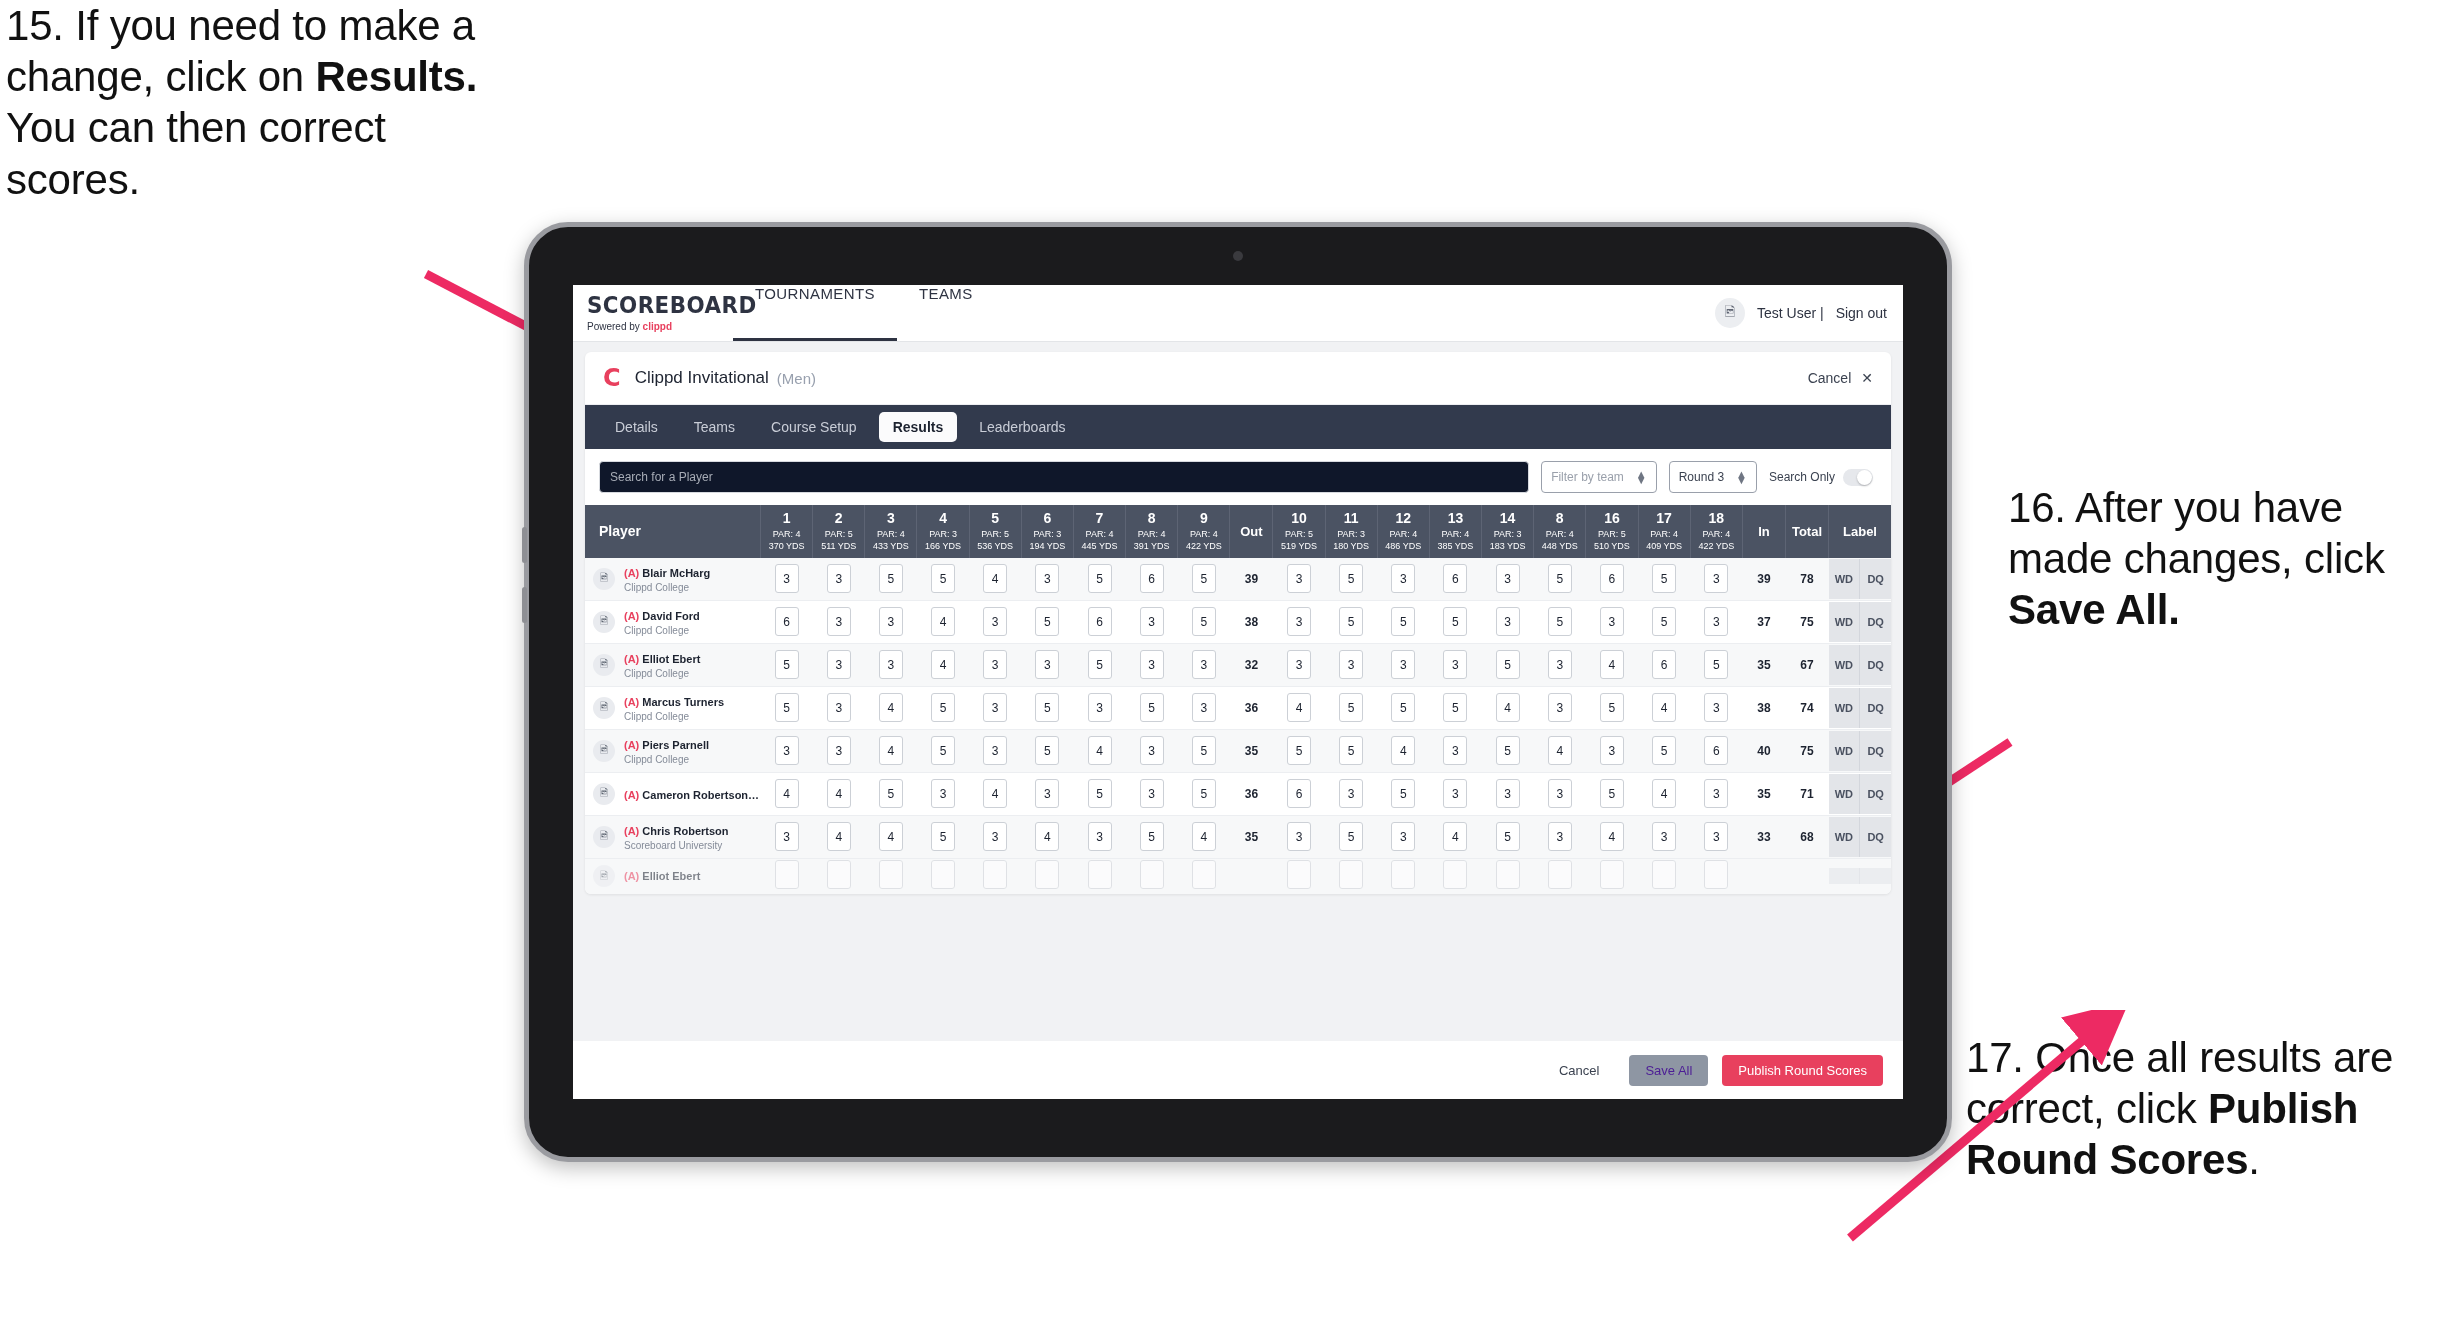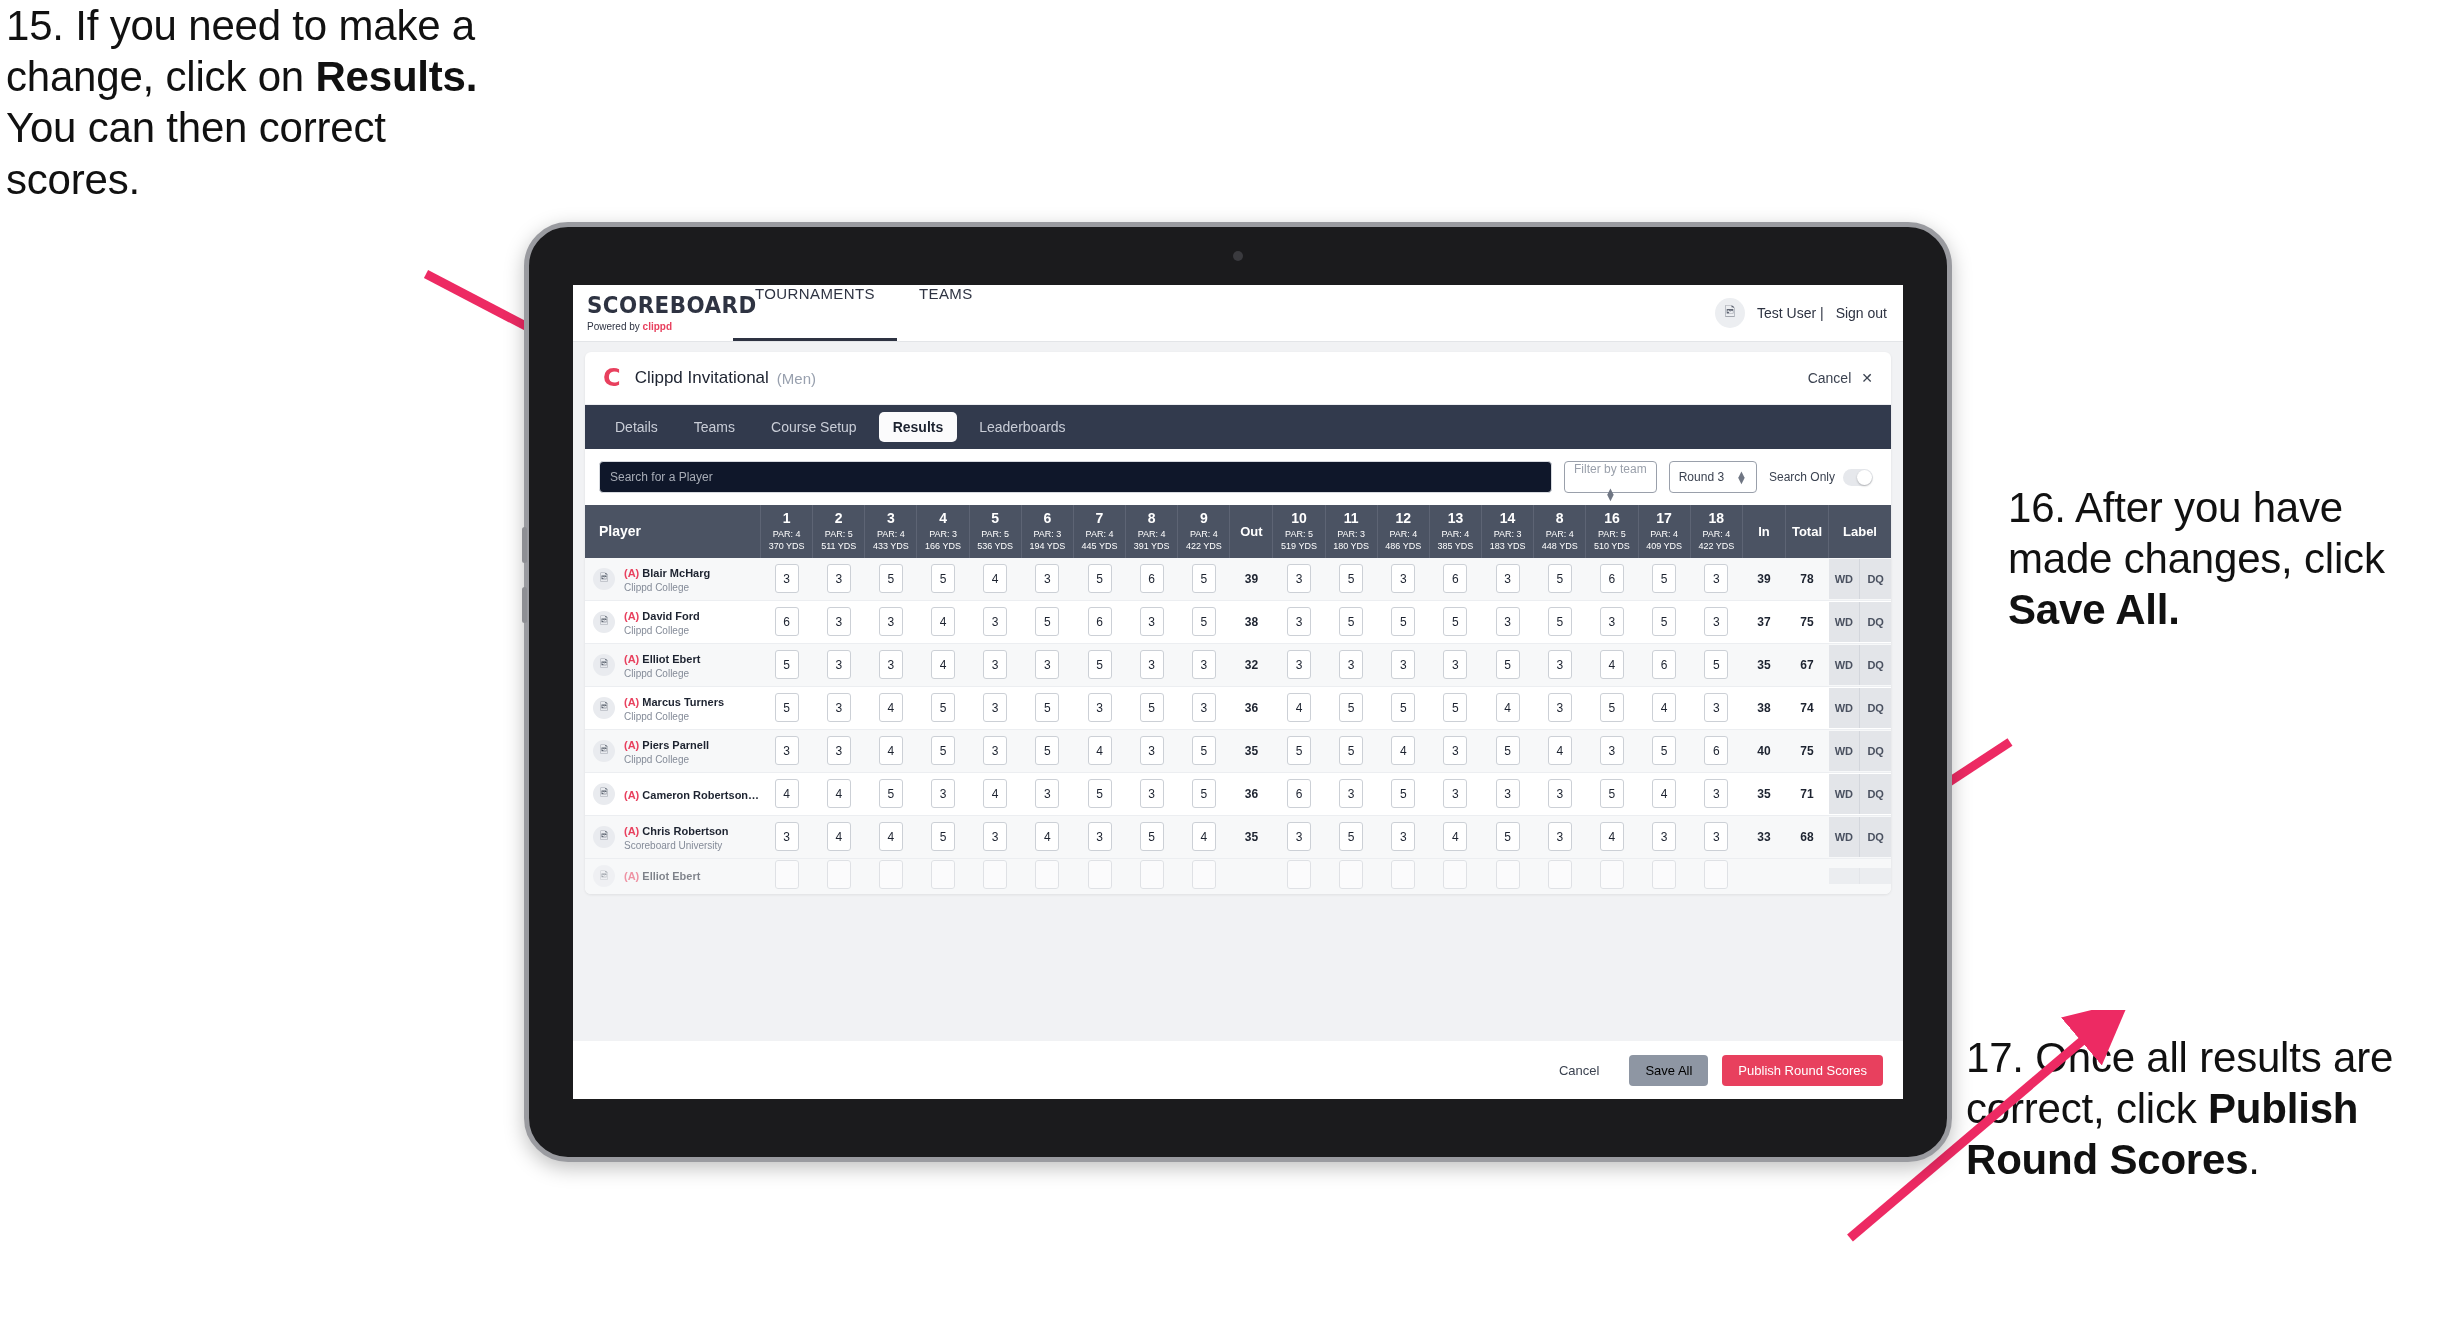--- a/index.html
+++ b/index.html
@@ -53,21 +53,21 @@
 
   .subnav{background:#323a4d;height:44px;display:flex;align-items:center;padding:0 16px;gap:8px;}
   .subtab{font-size:14px;color:#c9cdd7;padding:7px 14px;border-radius:5px;}
   .subtab.active{background:#fbfbfc;color:#1d2330;font-weight:600;}
 
   .filters{background:#fff;display:flex;align-items:center;gap:12px;padding:12px 14px;}
   .search{flex:1;height:30px;border:1px solid #d7dadf;border-radius:4px;display:flex;align-items:center;padding:0 10px;
     font-size:12px;color:#a7acb6;background:#0f172a;}
   .select{height:30px;border:1px solid #9aa0ab;border-radius:4px;display:flex;align-items:center;gap:12px;
     padding:0 9px;font-size:12px;color:#3b4250;background:#fff;}
-  .select.dim{color:#9aa0ab;flex-direction:column;}
+  .select.dim{color:#9aa0ab;}
   .spin{display:flex;flex-direction:column;line-height:.55;font-size:11px;color:#6f7683;}
   .toggle-wrap{display:flex;align-items:center;gap:8px;font-size:12px;color:#3b4250;padding-right:4px;}
   .toggle{width:30px;height:17px;border-radius:9px;background:#e6e8ec;position:relative;}
   .toggle::after{content:"";position:absolute;right:1px;top:1px;width:15px;height:15px;border-radius:50%;background:#fff;box-shadow:0 1px 2px rgba(0,0,0,.25);}
 
   
   table.sb{border-collapse:collapse;width:100%;table-layout:fixed;}
   .thead-row th{background:#4b5363;color:#fff;font-weight:700;vertical-align:middle;
     border-right:1px solid #5c footer;}
   .thead-row th{border-right:1px solid #5d6474;}
@@ -98,21 +98,21 @@
   .lbl-wrap span{flex:1;display:flex;align-items:center;justify-content:center;font-size:11px;font-weight:700;color:#4a5160;background:#e3e5e9;}
   .lbl-wrap span+span{border-left:1px solid #d3d6dc;text-align:right;}
 
   .fade-row td{height:16px;border-bottom:none;opacity:.55;}
 
   
   .footer{position:absolute;left:0;right:0;bottom:0;background:#fff;height:58px;display:flex;align-items:center;
     justify-content:flex-end;gap:14px;padding-right:20px;box-sizing:border-box;}
   .btn{border-radius:4px;font-size:13px;display:inline-flex;align-items:center;justify-content:center;height:31px;padding:0 16px;}
   .btn-cancel{color:#3b4250;background:transparent;}
-  .btn-save{background:#8e96a3;color:#000000;}
+  .btn-save{background:#8e96a3;color:#4c1d95;}
   .btn-publish{background:#e8405e;color:#fff;}
 </style>
 </head>
 <body>
 
 <div class="annot" id="annot-15">
   <span>15. If you need to make a change, click on </span><b>Results.</b><span> You can then correct scores.</span>
 </div>
 
 <div class="annot" id="annot-16">

